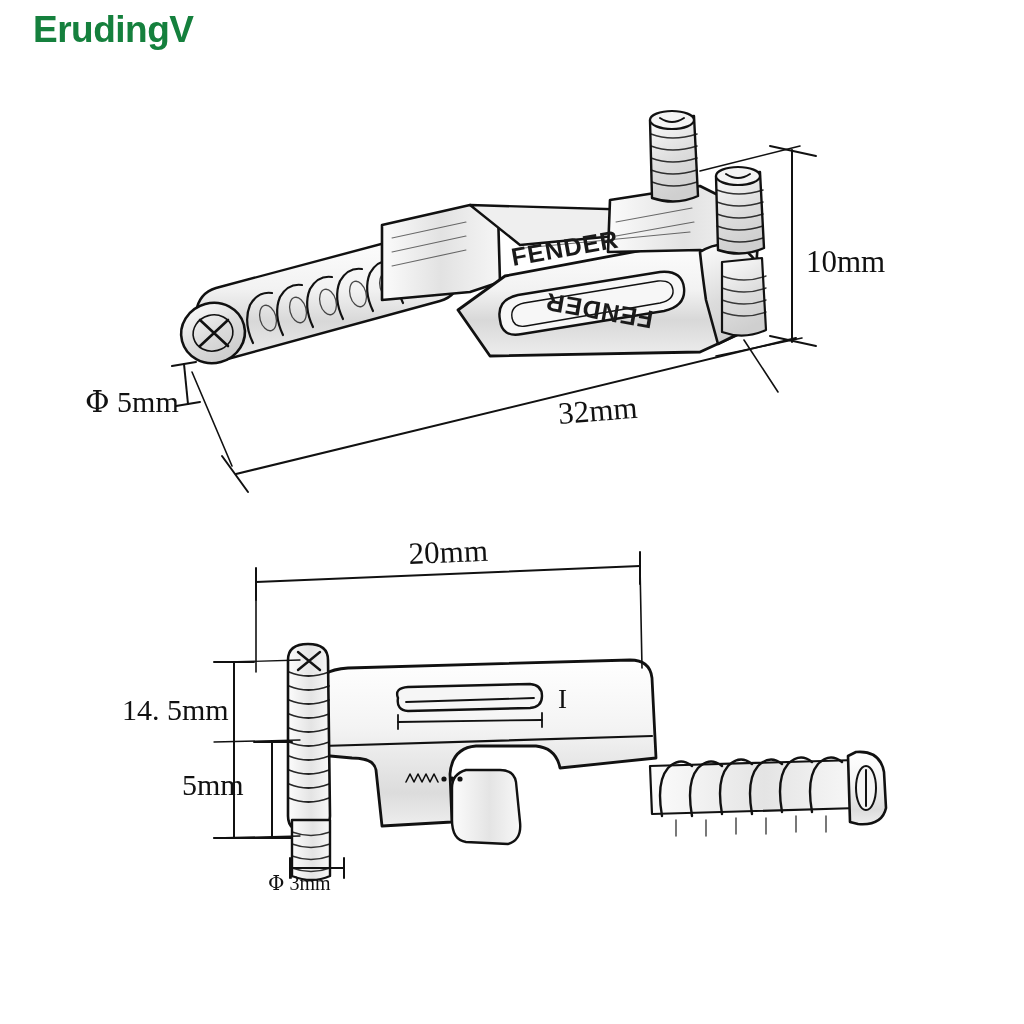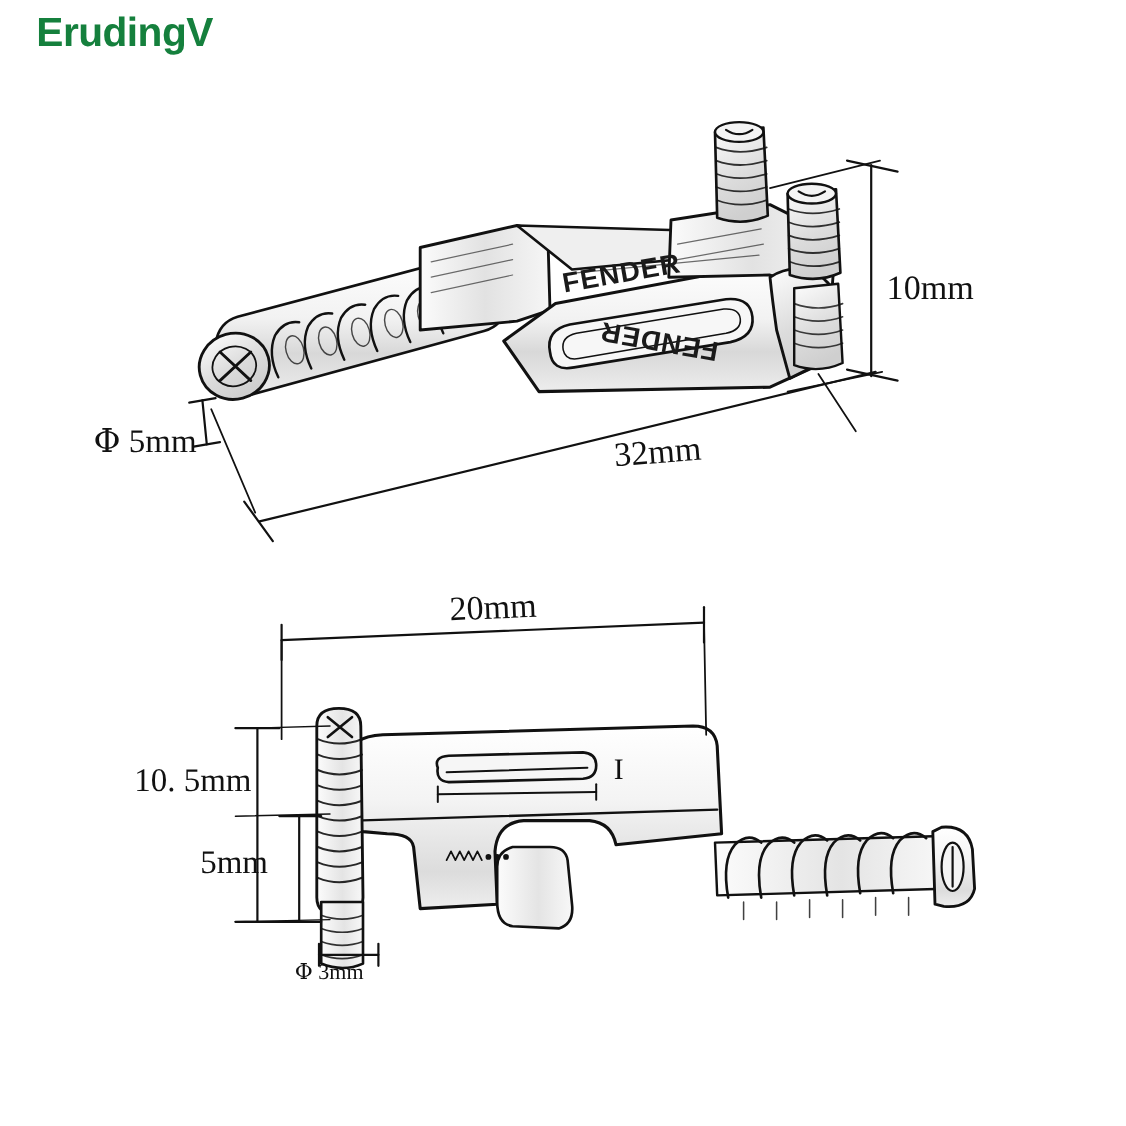--- a/index.html
+++ b/index.html
@@ -313,17 +313,17 @@
         <path d="M 290 338 L 290 358"></path>
         <path d="M 344 338 L 344 358"></path>
       </g>
     </svg>
   </div>
 
   <div class="dim d10">10mm</div>
   <div class="dim d32">32mm</div>
   <div class="dim d5phi"><span class="phi">Φ</span><span> 5mm</span></div>
   <div class="dim d20">20mm</div>
-  <div class="dim d105">10. 5mm</div>
+  <div class="dim d105">14. 5mm</div>
   <div class="dim d5">5mm</div>
   <div class="dim d3phi"><span class="phi">Φ</span><span> 3mm</span></div>
 
 </div>
 
 </body></html>

